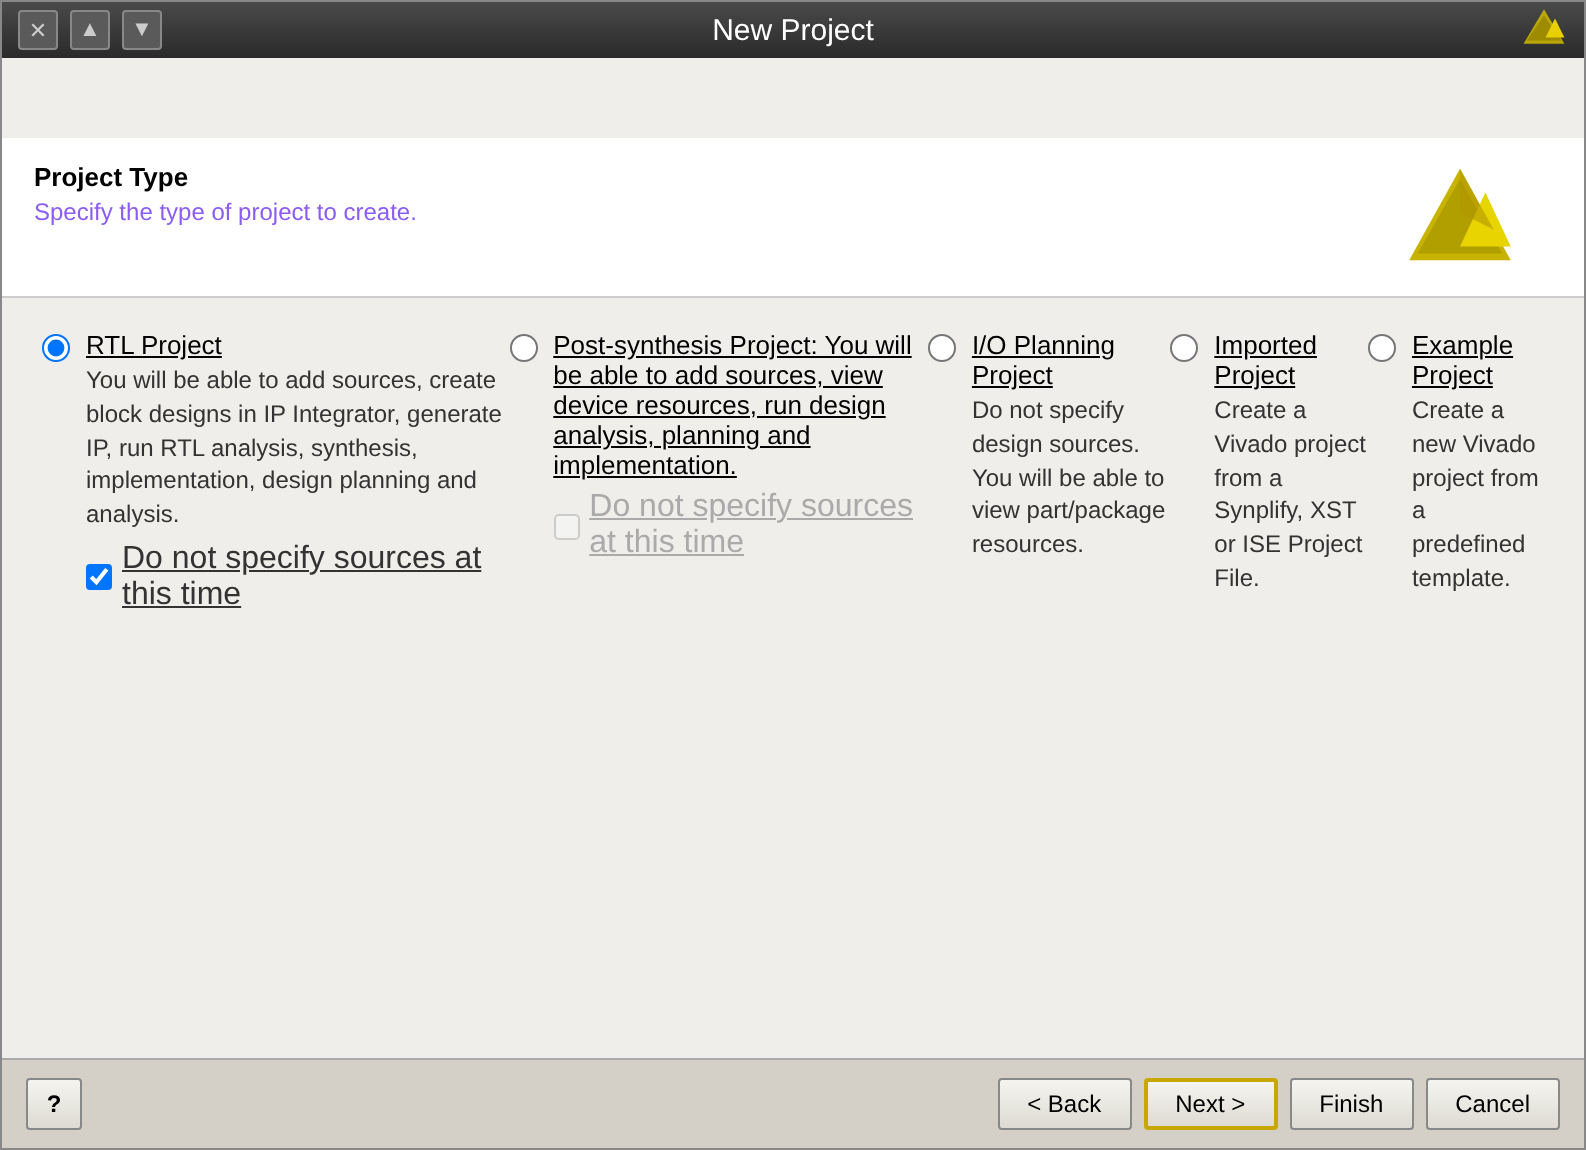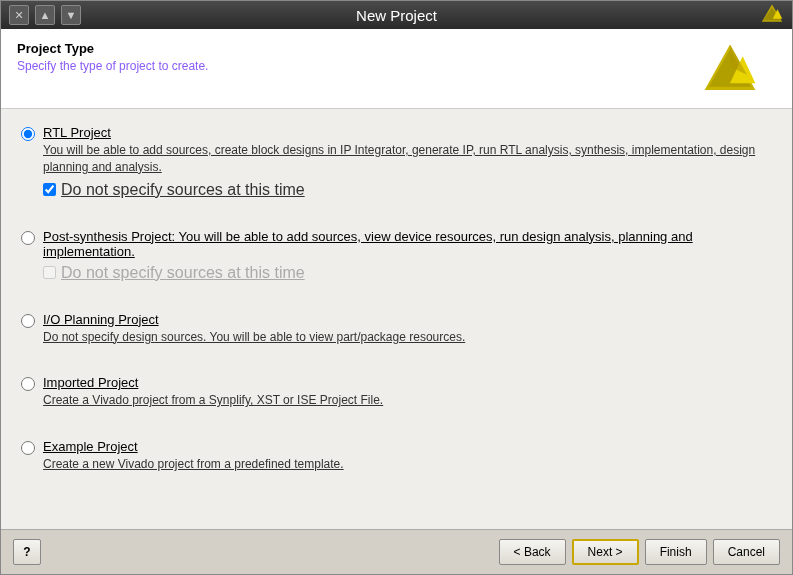--- a/index.html
+++ b/index.html
@@ -68,20 +68,21 @@
       overflow: hidden;
     }
 
     .header-section {
       background: white;
       padding: 12px 32px 12px 16px;
       border-bottom: 1px solid #ccc;
       display: flex;
       align-items: flex-start;
       justify-content: center;
+      margin-top: 40px;
     }
 
     .header-text {
       flex: 1;
     }
 
     .header-title {
       font-weight: bold;
       font-size: 13px;
       margin-bottom: 3px;
@@ -99,22 +100,22 @@
     }
 
     .main-content {
       flex: 1;
       padding: 16px 20px;
       overflow-y: auto;
     }
 
     .radio-group {
       display: flex;
-      flex-direction: column;
-      gap: 30px;
+      flex-direction: row;
+      gap: 0;
     }
 
     .radio-item {
       display: flex;
       align-items: flex-start;
       gap: 8px;
     }
 
     .radio-input {
       margin-top: 2px;
@@ -132,21 +133,20 @@
       text-decoration: underline;
       color: #000;
       font-weight: normal;
     }
 
     .radio-desc {
       font-size: 12px;
       color: #333;
       margin-top: 2px;
       line-height: 1.4;
-      text-decoration: underline;
     }
 
     .checkbox-row {
       display: flex;
       align-items: center;
       gap: 5px;
       margin-top: 5px;
     }
 
     .checkbox-input {

